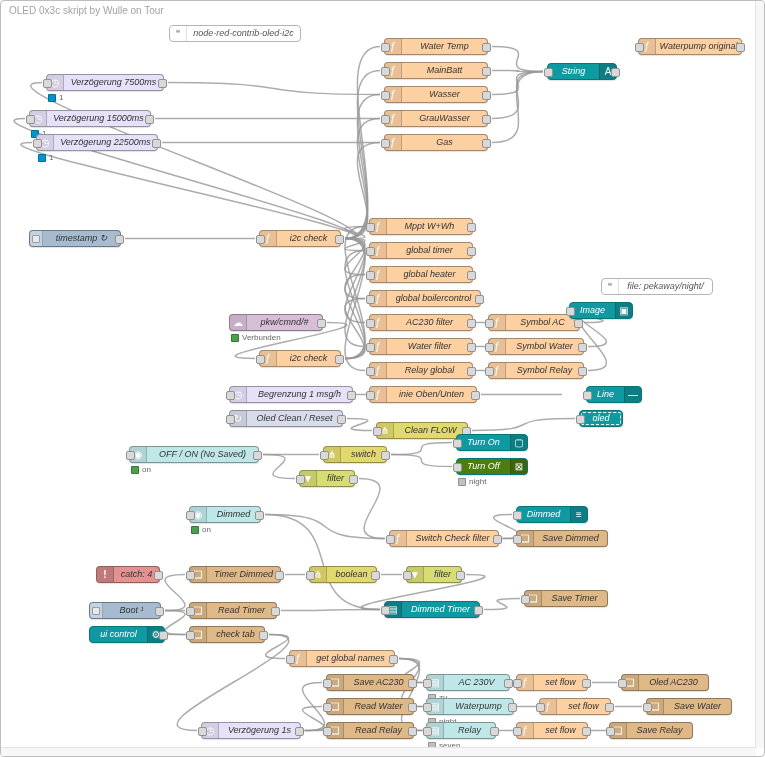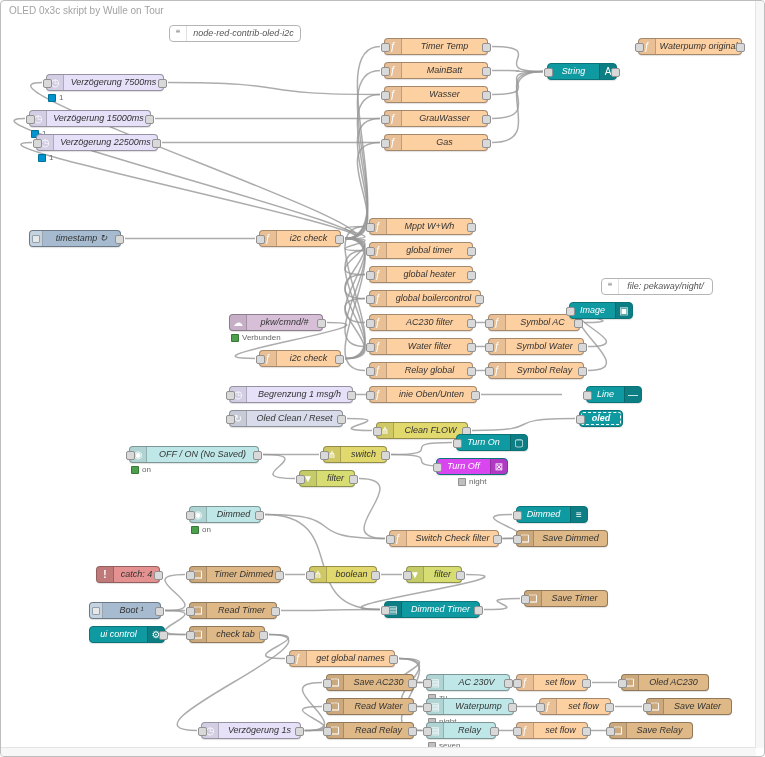--- a/index.html
+++ b/index.html
@@ -114,21 +114,21 @@
       <path d="M 499 729.5 C 559 729.5, 451 729.5, 511 729.5" class="wire"></path>
       <path d="M 591 729.5 C 651 729.5, 544 729.5, 604 729.5" class="wire"></path>
     </svg>
   <div id="nodes">
       <div class="node t-comment" style="left: 168px; top: 24px; width: 132px; background: rgb(255, 255, 255);">
         <div class="icon left">❝</div>
         <span class="lbl">node-red-contrib-oled-i2c</span>
       </div>
       <div class="node t-function" style="left: 383px; top: 37px; width: 104px; background: rgb(253, 208, 162);">
         <div class="icon left">ƒ</div>
-        <span class="lbl">Timer Temp</span>
+        <span class="lbl">Water Temp</span>
         <div class="port in"></div>
         <div class="port out"></div>
       </div>
       <div class="node t-function" style="left: 383px; top: 61px; width: 104px; background: rgb(253, 208, 162);">
         <div class="icon left">ƒ</div>
         <span class="lbl">MainBatt</span>
         <div class="port in"></div>
         <div class="port out"></div>
       </div>
       <div class="node t-function" style="left: 383px; top: 85px; width: 104px; background: rgb(253, 208, 162);">
@@ -302,21 +302,21 @@
         <span class="lbl">Line</span>
         <div class="icon right">—</div>
         <div class="port in"></div>
       </div>
       <div class="node t-grayblue" style="left: 228px; top: 409px; width: 114px; background: rgb(216, 220, 234);">
         <div class="icon left">↻</div>
         <span class="lbl">Oled Clean / Reset</span>
         <div class="port in"></div>
         <div class="port out"></div>
       </div>
-      <div class="node t-teal selected" style="left: 578px; top: 409px; width: 44px; background: rgb(15, 154, 162); font-weight: bold;">
+      <div class="node t-teal selected" style="left: 578px; top: 409px; width: 44px; background: rgb(15, 154, 162);">
         <span class="lbl">oled</span>
         <div class="port in"></div>
       </div>
       <div class="node t-switch" style="left: 375px; top: 421px; width: 92px; background: rgb(226, 217, 110);">
         <div class="icon left">⋔</div>
         <span class="lbl">Clean FLOW</span>
         <div class="port in"></div>
         <div class="port out"></div>
       </div>
       <div class="node t-lightcyan" style="left: 128px; top: 445px; width: 130px; background: rgb(191, 231, 231);">
@@ -333,21 +333,21 @@
         <div class="icon left">⋔</div>
         <span class="lbl">switch</span>
         <div class="port in"></div>
         <div class="port out"></div>
       </div>
       <div class="node t-teal" style="left: 455px; top: 433px; width: 72px; background: rgb(15, 154, 162);">
         <span class="lbl">Turn On</span>
         <div class="icon right">▢</div>
         <div class="port in"></div>
       </div>
-      <div class="node t-teal" style="left: 435px; top: 457px; width: 72px; background: #d946ef;">
+      <div class="node t-teal" style="left: 455px; top: 457px; width: 72px; background: #4d7c0f;">
         <span class="lbl">Turn Off</span>
         <div class="icon right">⊠</div>
         <div class="port in"></div>
       </div>
       <div class="status" style="left: 457px; top: 476px;">
         <span class="dot" style="background: rgb(192, 192, 192);"></span>
         <span>night</span>
       </div>
       <div class="node t-filter" style="left: 298px; top: 469px; width: 56px; background: rgb(215, 221, 114);">
         <div class="icon left">▼</div>

